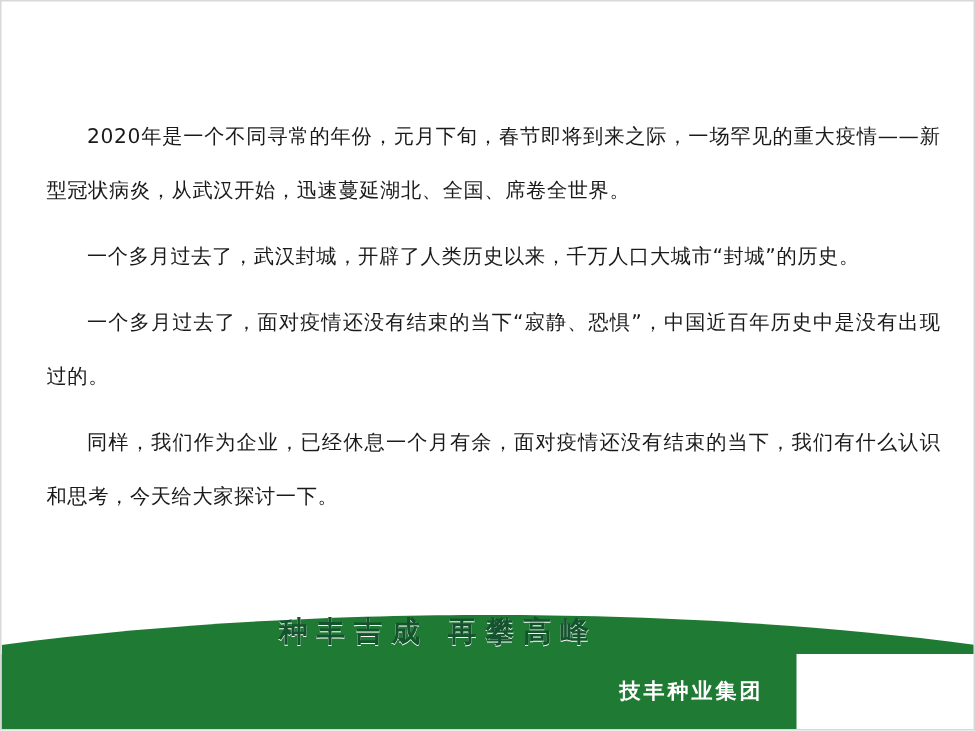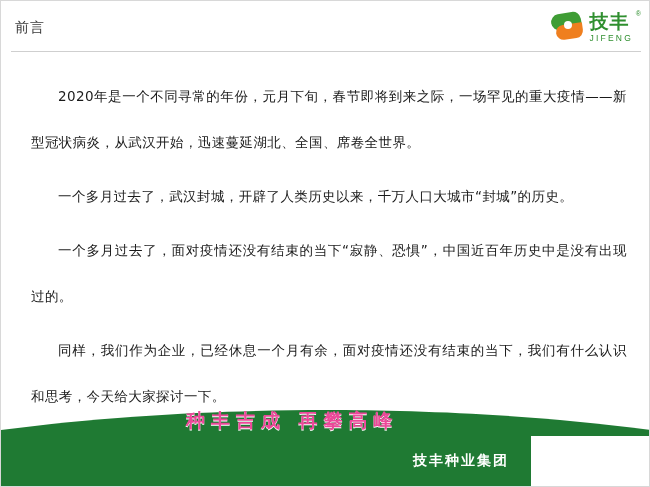--- a/index.html
+++ b/index.html
@@ -123,21 +123,21 @@
   .content {
     position: absolute;
     left: 30px;
     top: 72px;
     width: 596px;
   }
   .para {
     font-family: "DejaVu Sans", "Liberation Sans", sans-serif;
     font-size: 13.5px;
     color: #1a1a1a;
-    line-height: 46px;
+    line-height: 36px;
     text-indent: 2em;
     margin: 0 0 8px 0;
     letter-spacing: 0.4px;
     text-align: justify;
   }
 
   
   .footer {
     position: absolute;
     left: 0;
@@ -155,58 +155,39 @@
     overflow: hidden;
   }
   .footer-swoosh svg { display: block; }
   .footer-slogan {
     position: absolute;
     left: 185px;
     bottom: 52px;
     font-family: "DejaVu Serif", "Liberation Serif", serif;
     font-size: 19px;
     font-weight: bold;
-    color: #ec4899;
+    color: #14532d;
     letter-spacing: 6px;
     text-shadow: 0 1px 0 #ffffff;
   }
   .footer-brand {
     position: absolute;
     right: 22px;
     bottom: 16px;
     font-size: 14px;
     font-weight: bold;
     color: #ffffff;
     letter-spacing: 2px;
   }
 </style>
 </head>
 <body>
 
 <div class="slide">
 
-  <div class="header">
-    <div class="header-title">前言</div>
-
-    <div class="logo">
-      <div class="logo-mark">
-        <div class="leaf-green"></div>
-        <div class="leaf-orange"></div>
-        <div class="dot"></div>
-      </div>
-      <div class="logo-text">
-        <div class="logo-cn">
-          <span>技丰</span><span class="reg">®</span>
-        </div>
-        <div class="logo-en">JIFENG</div>
-      </div>
-    </div>
-
-    <div class="header-rule"></div>
-  </div>
 
   <div class="content">
     <p class="para">2020年是一个不同寻常的年份，元月下旬，春节即将到来之际，一场罕见的重大疫情——新型冠状病炎，从武汉开始，迅速蔓延湖北、全国、席卷全世界。</p>
     <p class="para">一个多月过去了，武汉封城，开辟了人类历史以来，千万人口大城市“封城”的历史。</p>
     <p class="para">一个多月过去了，面对疫情还没有结束的当下“寂静、恐惧”，中国近百年历史中是没有出现过的。</p>
     <p class="para">同样，我们作为企业，已经休息一个月有余，面对疫情还没有结束的当下，我们有什么认识和思考，今天给大家探讨一下。</p>
   </div>
 
   <div class="footer-swoosh">
     <svg width="650" height="26" viewBox="0 0 650 26" preserveAspectRatio="none" aria-hidden="true">

